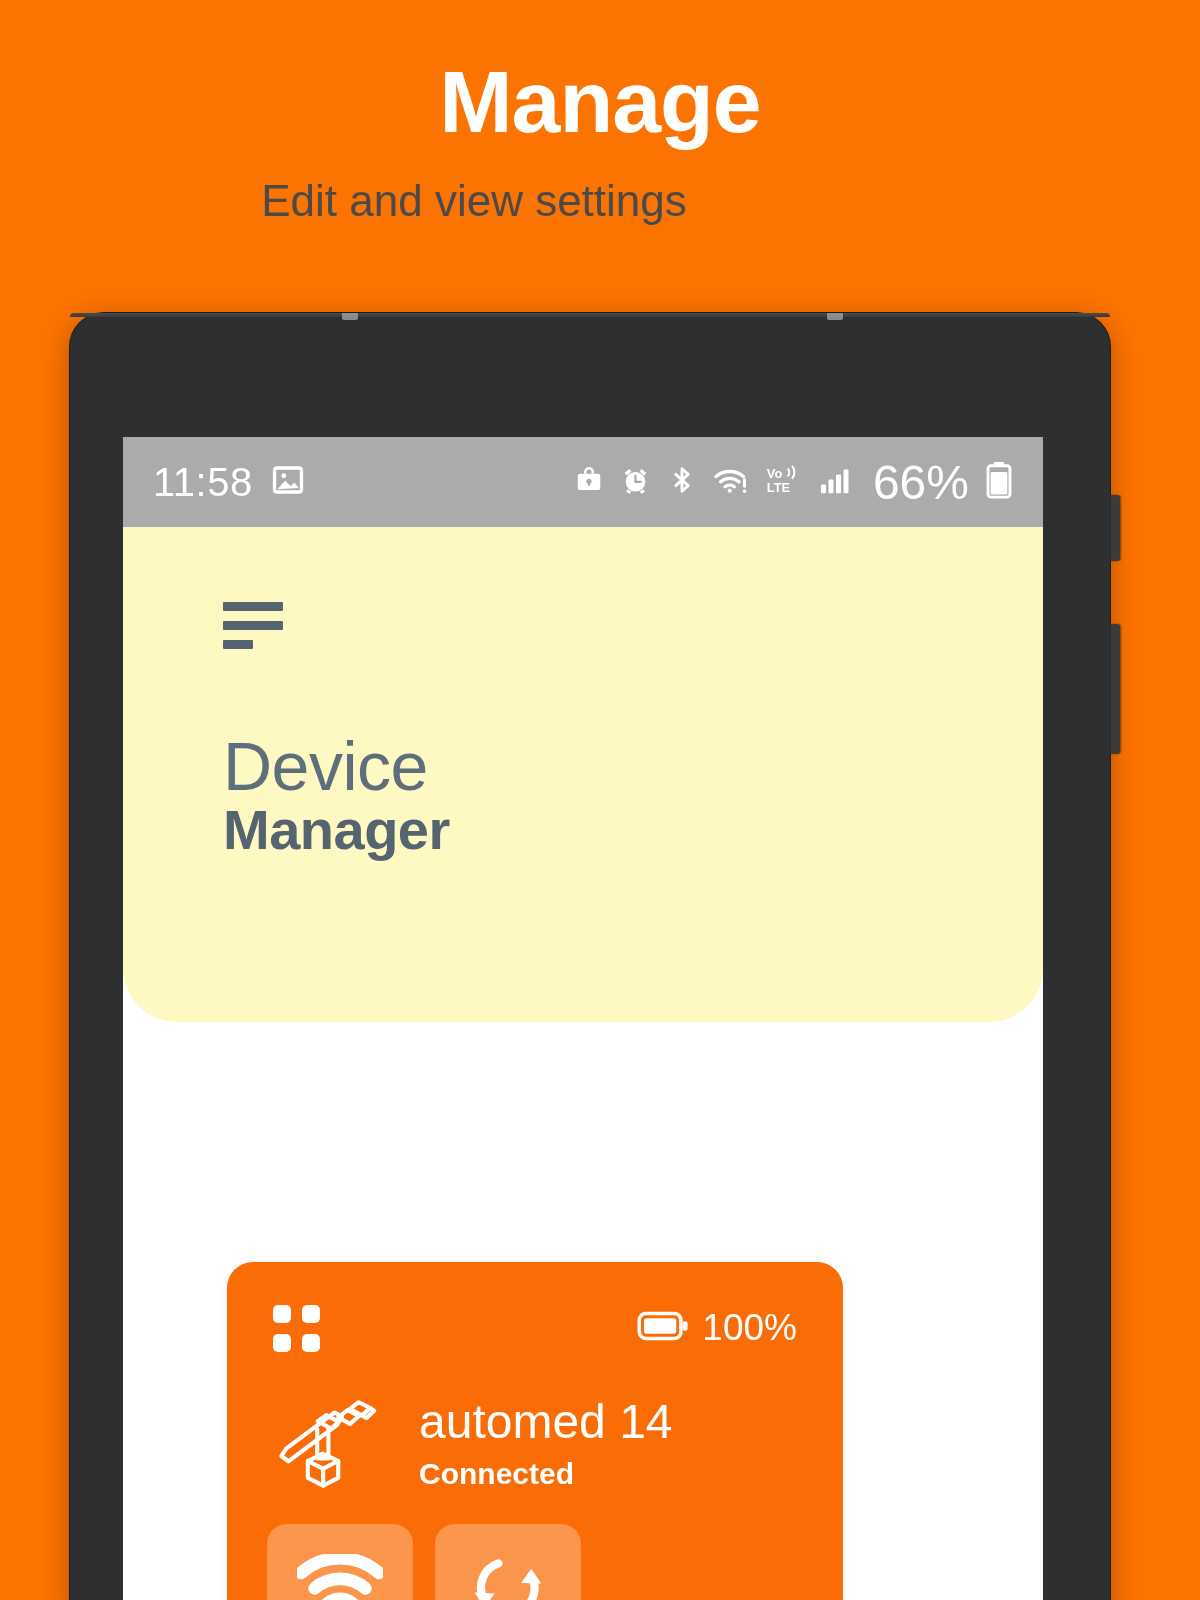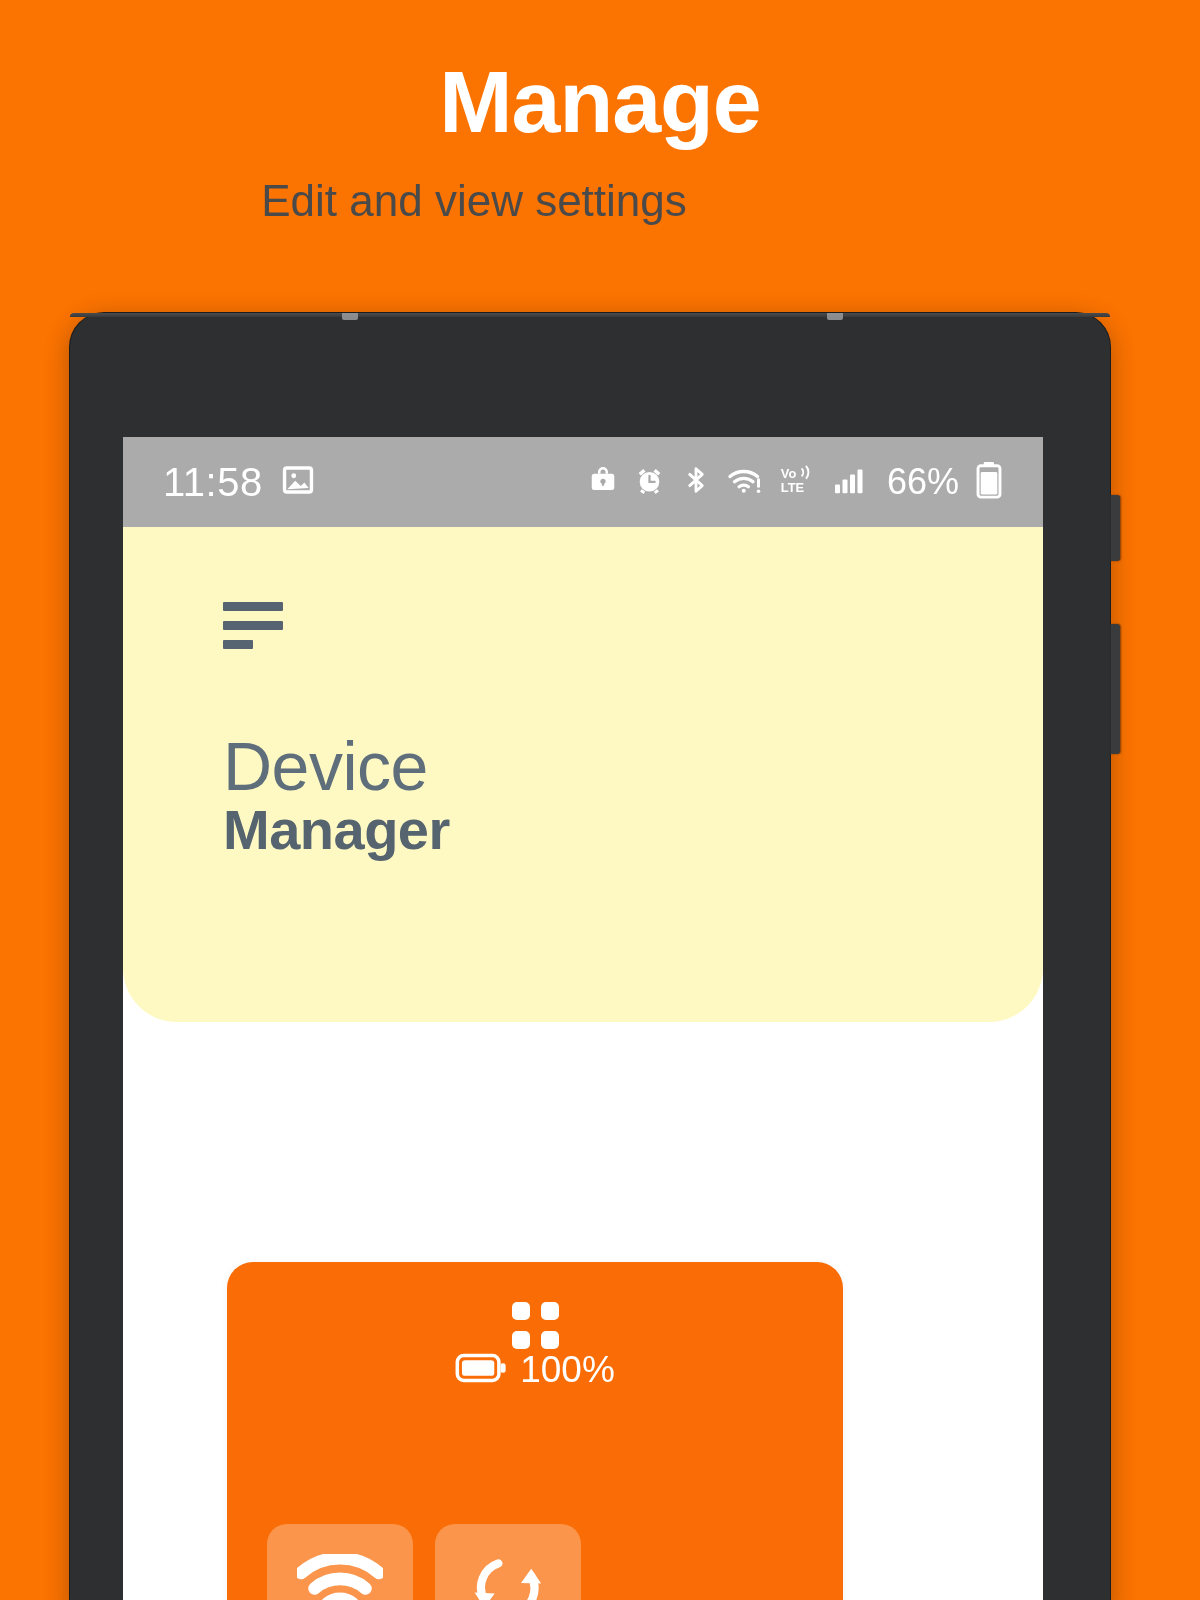--- a/index.html
+++ b/index.html
@@ -59,27 +59,27 @@
   
   #screen{
     position:absolute;left:53px;top:124px;width:920px;height:1176px;
     background:#FFFFFF;overflow:hidden;
   }
 
   
   #status-bar{
     position:absolute;left:0;top:0;width:100%;height:90px;
     background:#ABABAB;display:flex;align-items:center;
-    justify-content:space-between;padding:0 40px;box-sizing:border-box;
+    justify-content:space-between;padding:0 30px;box-sizing:border-box;
   }
   #status-left{display:flex;align-items:center;gap:18px;}
   #status-time{font-size:40px;color:#ffffff;font-weight:400;letter-spacing:0.5px;}
   #status-right{display:flex;align-items:center;gap:16px;}
   .sb-ico{display:block;}
-  #battery-pct{font-size:36px;color:#ffffff;font-weight:400;margin-left:4px;}
+  #battery-pct{font-size:48px;color:#ffffff;font-weight:400;margin-left:4px;}
 
   
   #app-header{
     position:absolute;left:0;top:90px;width:100%;height:495px;
     background:#fef9c3;border-radius:0 0 54px 54px;
   }
   #menu-button{
     position:absolute;left:100px;top:75px;width:62px;height:48px;cursor:pointer;
   }
   .mline{position:absolute;left:0;height:9px;border-radius:1px;background:#566471;}
@@ -94,22 +94,22 @@
   #title-line2{font-size:56px;font-weight:bold;color:#55646f;letter-spacing:-0.5px;margin-top:0;}
 
   
   #device-card{
     position:absolute;left:104px;top:825px;width:616px;height:425px;
     background:#F96C06;border-radius:26px;overflow:hidden;
     box-shadow:0 2px 10px rgba(0,0,0,0.06);
   }
   #card-topbar{
     position:absolute;left:0;top:40px;width:100%;height:52px;
-    display:flex;align-items:center;justify-content:flex-start;
-    padding:0 46px;box-sizing:border-box;flex-direction:column;
+    display:flex;align-items:center;justify-content:space-between;
+    padding:0 46px;box-sizing:border-box;
   }
   #grid-dots{display:grid;grid-template-columns:18px 18px;grid-gap:11px;}
   .gdot{width:18px;height:18px;border-radius:5px;background:#ffffff;}
   #card-battery{display:flex;align-items:center;gap:13px;}
   #card-battery-pct{font-size:37px;color:#ffffff;font-weight:400;}
 
   #device-row{
     position:absolute;left:0;top:122px;width:100%;height:120px;
     display:flex;align-items:center;padding-left:42px;box-sizing:border-box;gap:32px;
   }
@@ -247,20 +247,46 @@
             <svg width="52" height="32" viewBox="0 0 32 20">
               <rect x="1.2" y="2.2" width="26" height="15.6" rx="4" fill="none" stroke="#ffffff" stroke-width="2.2"></rect>
               <rect x="4.1" y="5.1" width="20.2" height="9.8" rx="2" fill="#ffffff"></rect>
               <rect x="28.2" y="7" width="3.2" height="6" rx="1.4" fill="#ffffff"></rect>
             </svg>
           </span>
           <span id="card-battery-pct">100%</span>
         </span>
       </div>
 
+      <div id="device-row">
+        <span>
+          <svg width="118" height="112" viewBox="0 0 62 60">
+            <g fill="none" stroke="#ffffff" stroke-width="2.2" stroke-linejoin="round" stroke-linecap="round">
+
+              <path d="M6 37.5 L8.6 33.6 L34.5 14.2 L38.5 16.4 L35.8 20.9 L9.8 40.4 Z"></path>
+
+              <path d="M25.5 18.8 L30 15.6 L36.8 19.2 L32.5 22.8 Z"></path>
+
+              <path d="M36.5 16.8 L41.5 12.9 L47.6 16.1 L42.8 20.3 Z"></path>
+              <path d="M42.8 12.2 L47.4 8.7 L53.6 11.8 L49.2 15.8 Z"></path>
+              <path d="M49.2 15.8 L53.6 11.8 L55.8 13.3 L51.5 17.2 Z"></path>
+
+              <path d="M25.2 23.2 L25.2 38.8 L31.2 38.8 L31.2 22.2"></path>
+
+              <path d="M20.2 40.2 L28.2 36.2 L36.5 40.2 L28.4 44.3 Z"></path>
+              <path d="M20.2 40.2 L20.2 49.2 L28.4 53.4 L36.5 49.2 L36.5 40.2"></path>
+              <path d="M28.4 44.3 L28.4 53.4"></path>
+            </g>
+          </svg>
+        </span>
+        <span id="device-text">
+          <span id="device-name">automed 14</span>
+          <span id="device-status">Connected</span>
+        </span>
+      </div>
 
       <div id="card-actions">
 
         <div class="action-btn">
           <span>
             <svg width="86" height="66" viewBox="0 0 30 23">
               <path d="M1.4 6.6 A20.5 20.5 0 0 1 28.6 6.6" fill="none" stroke="#ffffff" stroke-width="4.4" stroke-linecap="round"></path>
               <path d="M6.1 12 A13.6 13.6 0 0 1 23.9 12" fill="none" stroke="#ffffff" stroke-width="4.4" stroke-linecap="round"></path>
               <path d="M10.6 17.1 A7 7 0 0 1 19.4 17.1" fill="none" stroke="#ffffff" stroke-width="4.2" stroke-linecap="round"></path>
               <path d="M12.6 19.2 L15 22.1 L17.4 19.2 Z" fill="#ffffff"></path>

